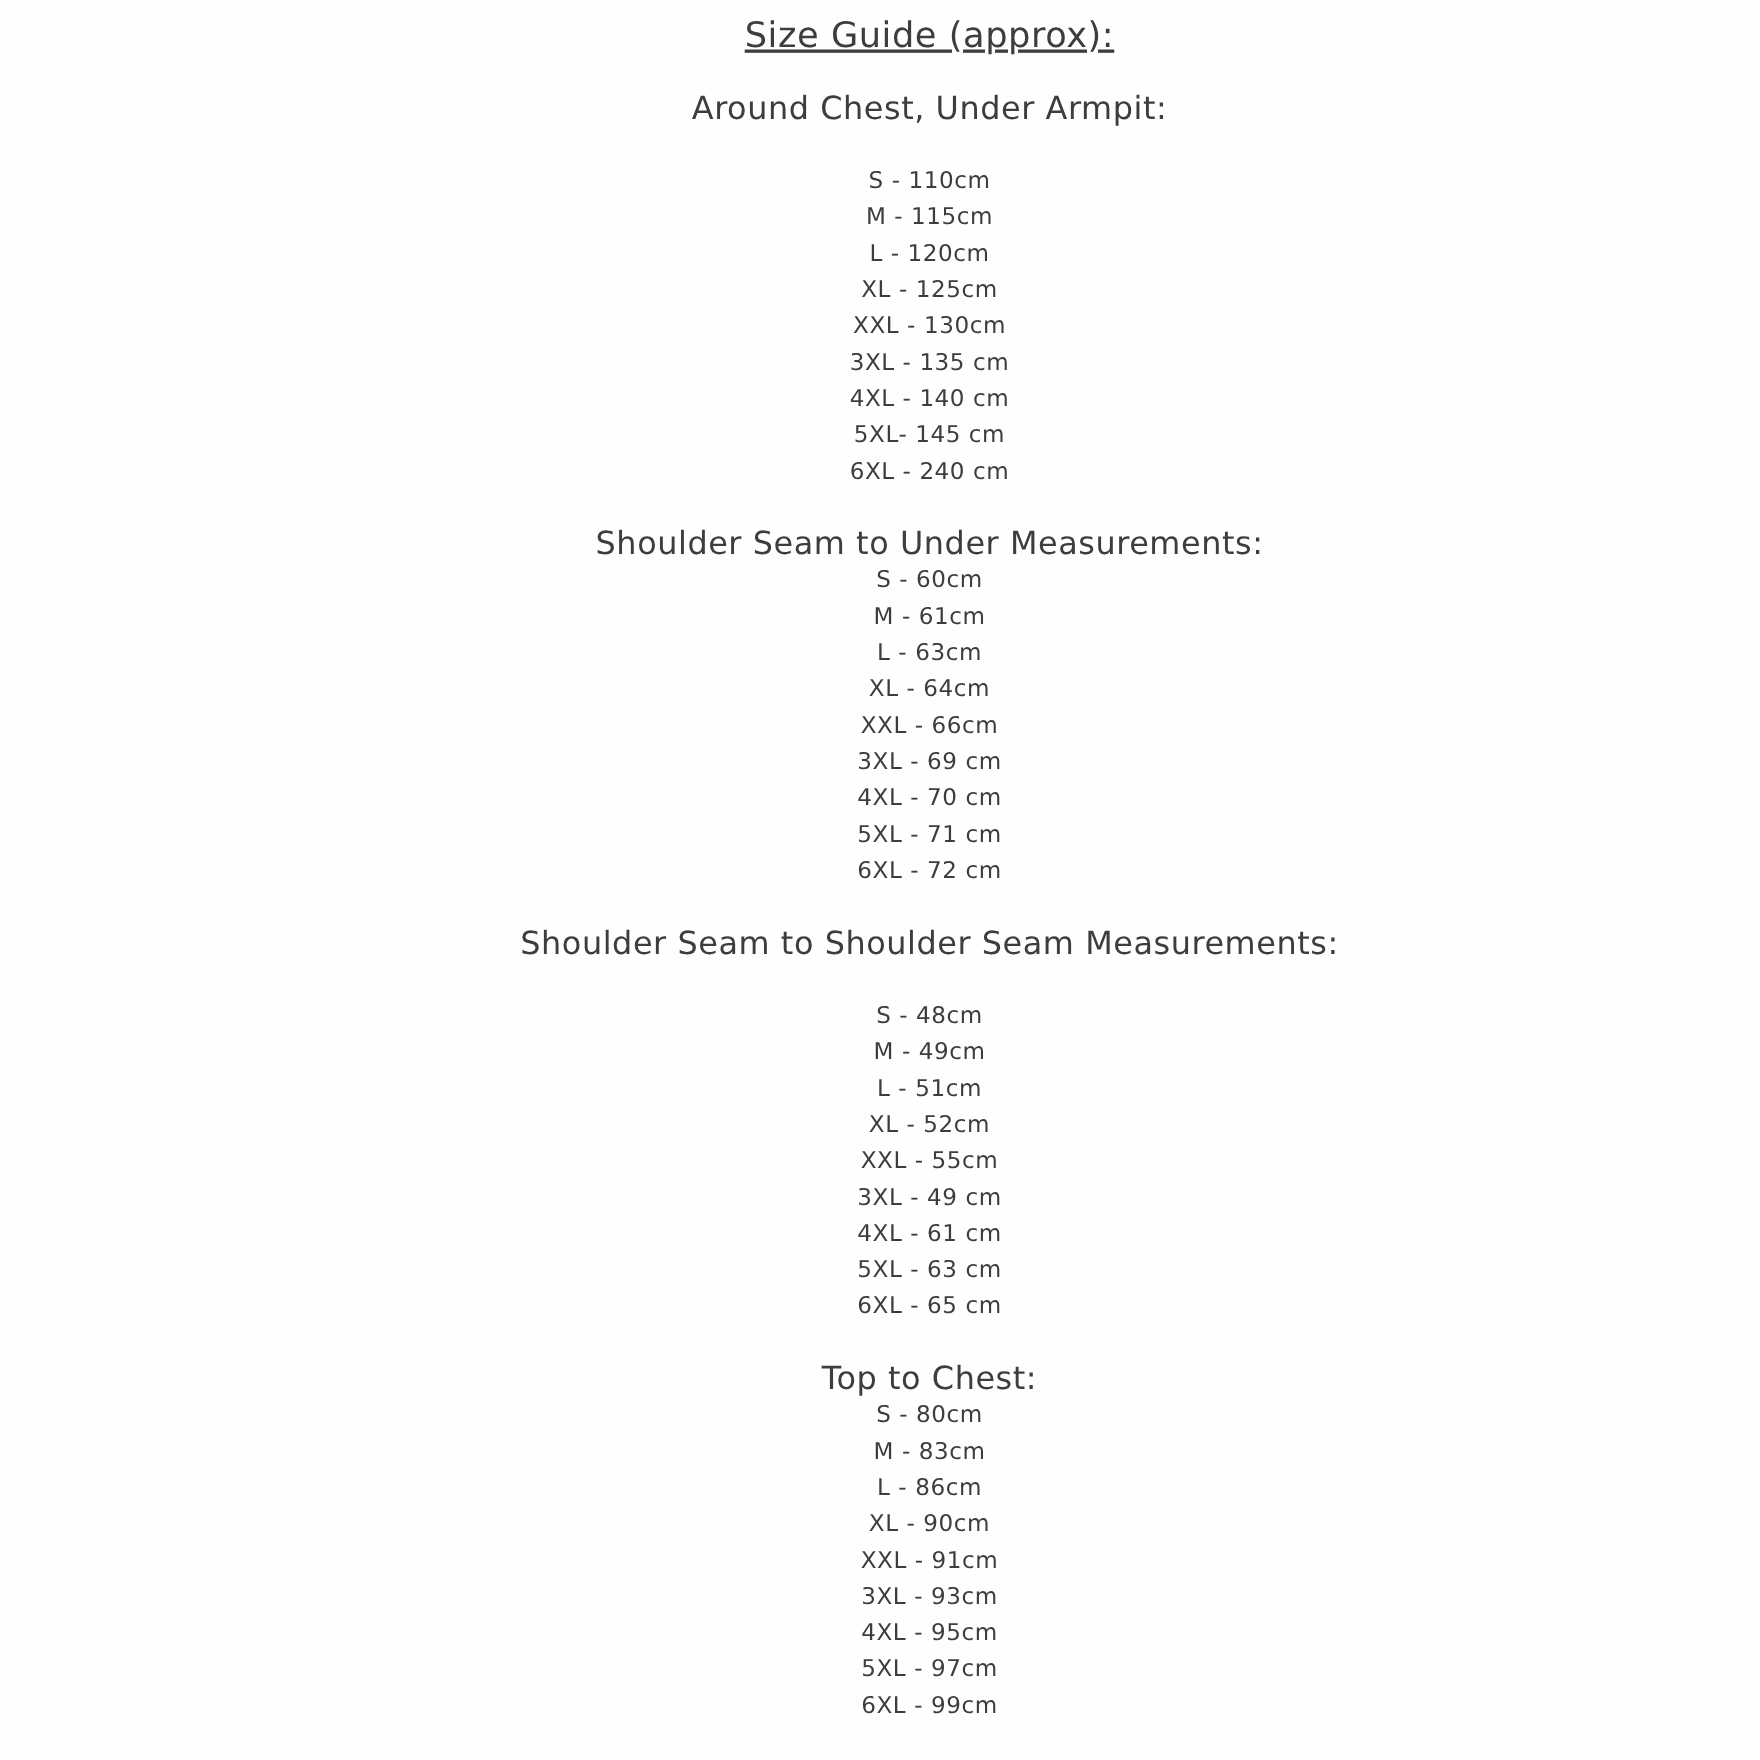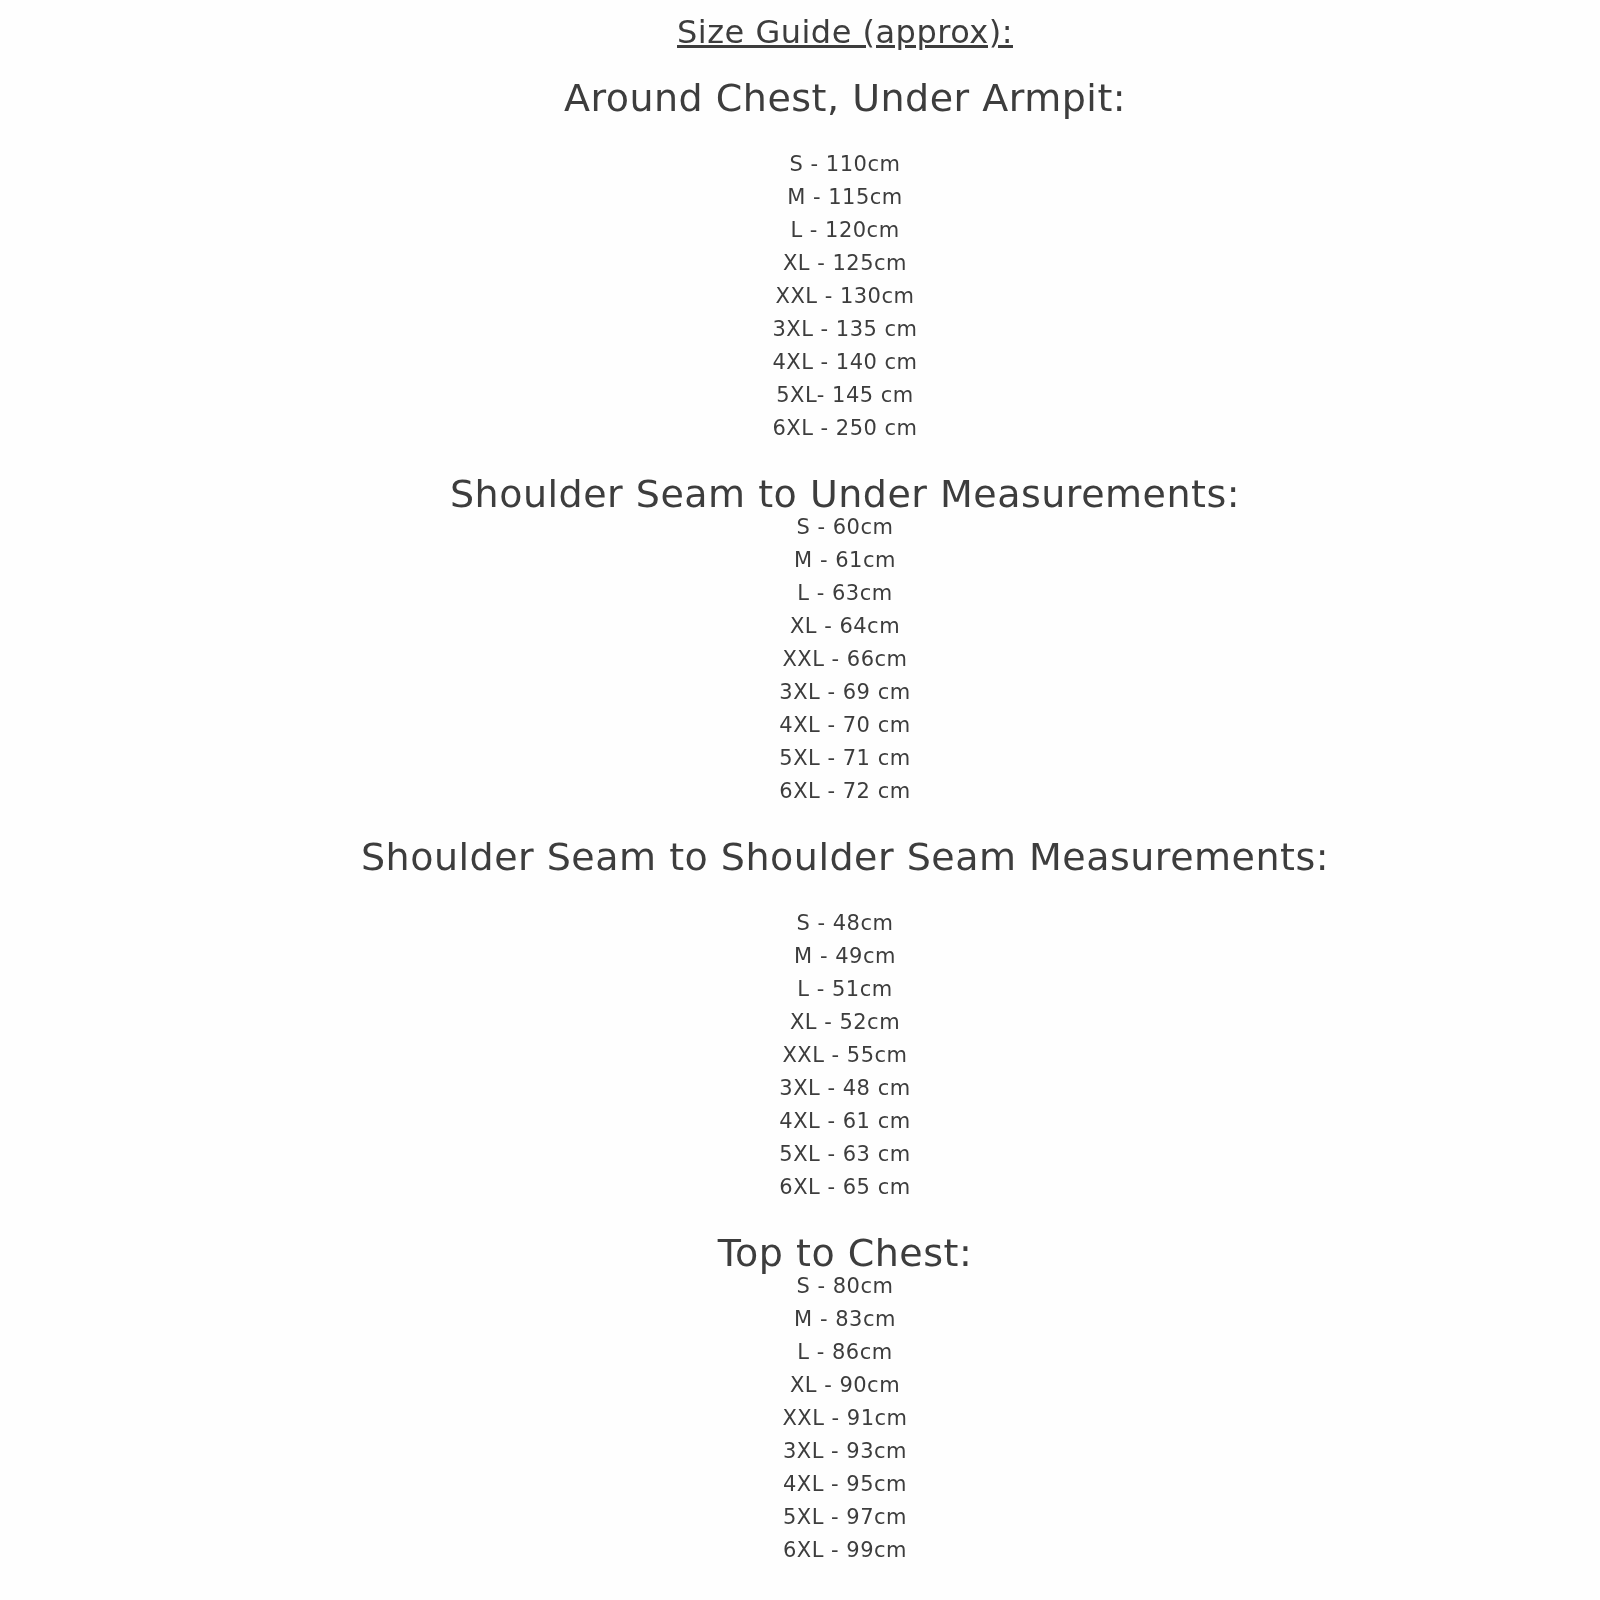--- a/index.html
+++ b/index.html
@@ -23,21 +23,21 @@
     line-height: 33px;
     font-size: 21px;
     letter-spacing: 0.5px;
     white-space: pre;
   }
   .title {
     font-size: 32px;
     text-decoration: underline;
   }
   .heading {
-    font-size: 38px;
+    font-size: 29px;
   }
   .gap {
     height: 33px;
   }
 </style>
 </head>
 <body>
 
 <div class="doc">
 
@@ -47,21 +47,21 @@
   <div class="line heading">Around Chest, Under Armpit:</div>
   <div class="gap"></div>
   <div class="line">S - 110cm</div>
   <div class="line">M - 115cm</div>
   <div class="line">L - 120cm</div>
   <div class="line">XL - 125cm</div>
   <div class="line">XXL - 130cm</div>
   <div class="line">3XL - 135 cm</div>
   <div class="line">4XL - 140 cm</div>
   <div class="line">5XL- 145 cm</div>
-  <div class="line">6XL - 250 cm</div>
+  <div class="line">6XL - 240 cm</div>
   <div class="gap"></div>
 
   <div class="line heading">Shoulder Seam to Under Measurements:</div>
   <div class="line">S - 60cm</div>
   <div class="line">M - 61cm</div>
   <div class="line">L - 63cm</div>
   <div class="line">XL - 64cm</div>
   <div class="line">XXL - 66cm</div>
   <div class="line">3XL - 69 cm</div>
   <div class="line">4XL - 70 cm</div>
@@ -69,21 +69,21 @@
   <div class="line">6XL - 72 cm</div>
   <div class="gap"></div>
 
   <div class="line heading">Shoulder Seam to Shoulder Seam Measurements:</div>
   <div class="gap"></div>
   <div class="line">S - 48cm</div>
   <div class="line">M - 49cm</div>
   <div class="line">L - 51cm</div>
   <div class="line">XL - 52cm</div>
   <div class="line">XXL - 55cm</div>
-  <div class="line">3XL - 48 cm</div>
+  <div class="line">3XL - 49 cm</div>
   <div class="line">4XL - 61 cm</div>
   <div class="line">5XL - 63 cm</div>
   <div class="line">6XL - 65 cm</div>
   <div class="gap"></div>
 
   <div class="line heading">Top to Chest:</div>
   <div class="line">S - 80cm</div>
   <div class="line">M - 83cm</div>
   <div class="line">L - 86cm</div>
   <div class="line">XL - 90cm</div>

